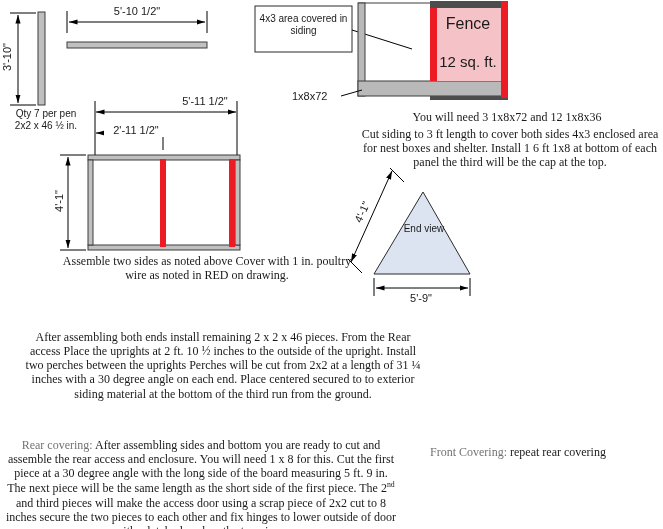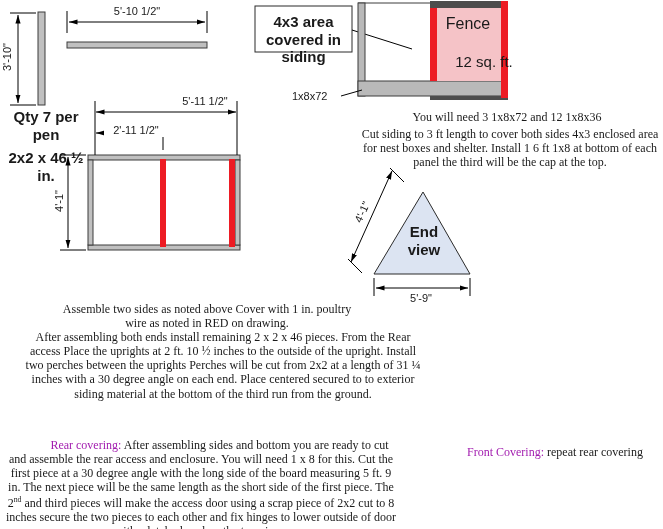--- a/index.html
+++ b/index.html
@@ -4,28 +4,28 @@
 <style>
   html,body{margin:0;padding:0;background:#fff;}
   #canvas{
     position:relative;width:663px;height:529px;background:#ffffff;
     font-family:"Liberation Sans",sans-serif;color:#1a1a1a;overflow:hidden;
   }
   #linework{position:absolute;left:0;top:0;}
   .txt{position:absolute;line-height:1.18;}
   .c{text-align:center;}
   .dim{font-size:11px;white-space:nowrap;}
-  .lbl{font-size:15px;font-weight:bold;}
+  .lbl{font-size:10px;}
   .rot{position:absolute;width:40px;text-align:center;font-size:11px;white-space:nowrap;
        transform:rotate(-90deg);transform-origin:center;}
   .rot65{transform:rotate(-65deg);}
   .fence-title{font-size:16px;text-align:center;}
   .fence-area{font-size:15px;}
   .para{font-size:12px;font-family:Liberation Serif, serif;}
-  .red-head{color:#a21caf;margin-left:37px;}
+  .red-head{color:#737373;}
   sup{font-size:0.65em;}
   .whitebg{background:#ffffff;}
 </style>
 </head>
 <body>
 
 <div id="canvas">
 
   <svg id="linework" width="663" height="529" viewBox="0 0 663 529">
     <defs>
@@ -76,33 +76,33 @@
     <line x1="348" y1="259" x2="362" y2="273" stroke="#000"></line>
     <line x1="392" y1="171" x2="351" y2="262" stroke="#000" marker-start="url(#arw)" marker-end="url(#arw)"></line>
     <line x1="374" y1="278" x2="374" y2="296" stroke="#000"></line>
     <line x1="470" y1="278" x2="470" y2="296" stroke="#000"></line>
     <line x1="376" y1="288" x2="468" y2="288" stroke="#000" marker-start="url(#arw)" marker-end="url(#arw)"></line>
   </svg>
 
   <div class="rot" style="left:-13px;top:51px;">3'-10"</div>
   <div class="txt lbl c" style="left:0px;top:108px;width:92px;">
     <span style="display:block;">Qty 7 per pen</span>
-    <span style="display:block;margin-top:6px;">2x2 x 46 ½ in.</span>
+    <span style="display:block;">2x2 x 46 ½ in.</span>
   </div>
 
   <div class="txt dim c" style="left:97px;top:5px;width:80px;">5'-10 1/2"</div>
 
   <div class="txt dim c" style="left:165px;top:95px;width:80px;">5'-11 1/2"</div>
   <div class="txt dim c whitebg" style="left:104px;top:124px;width:64px;">2'-11 1/2"</div>
   <div class="rot" style="left:39px;top:195px;">4'-1"</div>
-  <div class="txt para c" style="left:56px;top:254px;width:302px;margin-top:48px;">Assemble two sides as noted above Cover with 1 in. poultry wire as noted in RED on drawing.</div>
+  <div class="txt para c" style="left:56px;top:254px;width:302px;">Assemble two sides as noted above Cover with 1 in. poultry wire as noted in RED on drawing.</div>
 
   <div class="txt lbl c" style="left:256px;top:13px;width:95px;">4x3 area covered in siding</div>
   <div class="txt fence-title c" style="left:436px;top:15px;width:64px;">Fence</div>
-  <div class="txt fence-area c" style="left:431px;top:53px;width:74px;padding-left:16px;">12 sq. ft.</div>
+  <div class="txt fence-area c" style="left:431px;top:53px;width:74px;">12 sq. ft.</div>
   <div class="txt dim" style="left:292px;top:90px;">1x8x72</div>
 
   <div class="txt para c" style="left:351px;top:110px;width:312px;">You will need 3 1x8x72 and 12 1x8x36</div>
   <div class="txt para c" style="left:360px;top:127px;width:300px;">Cut siding to 3 ft length to cover both sides 4x3 enclosed area for nest boxes and shelter. Install 1 6 ft 1x8 at bottom of each panel the third will be the cap at the top.</div>
 
   <div class="rot rot65" style="left:342px;top:206px;">4'-1"</div>
   <div class="txt lbl c" style="left:403px;top:223px;width:42px;">End view</div>
   <div class="txt dim c" style="left:390px;top:292px;width:62px;">5'-9"</div>
 
   <div class="txt para c" style="left:20px;top:330px;width:406px;">After assembling both ends install remaining 2 x 2 x 46 pieces. From the Rear access Place the uprights at 2 ft. 10 ½ inches to the outside of the upright. Install two perches between the uprights Perches will be cut from 2x2 at a length of 31 ¼ inches with a 30 degree angle on each end. Place centered secured to to exterior siding material at the bottom of the third run from the ground.</div>

